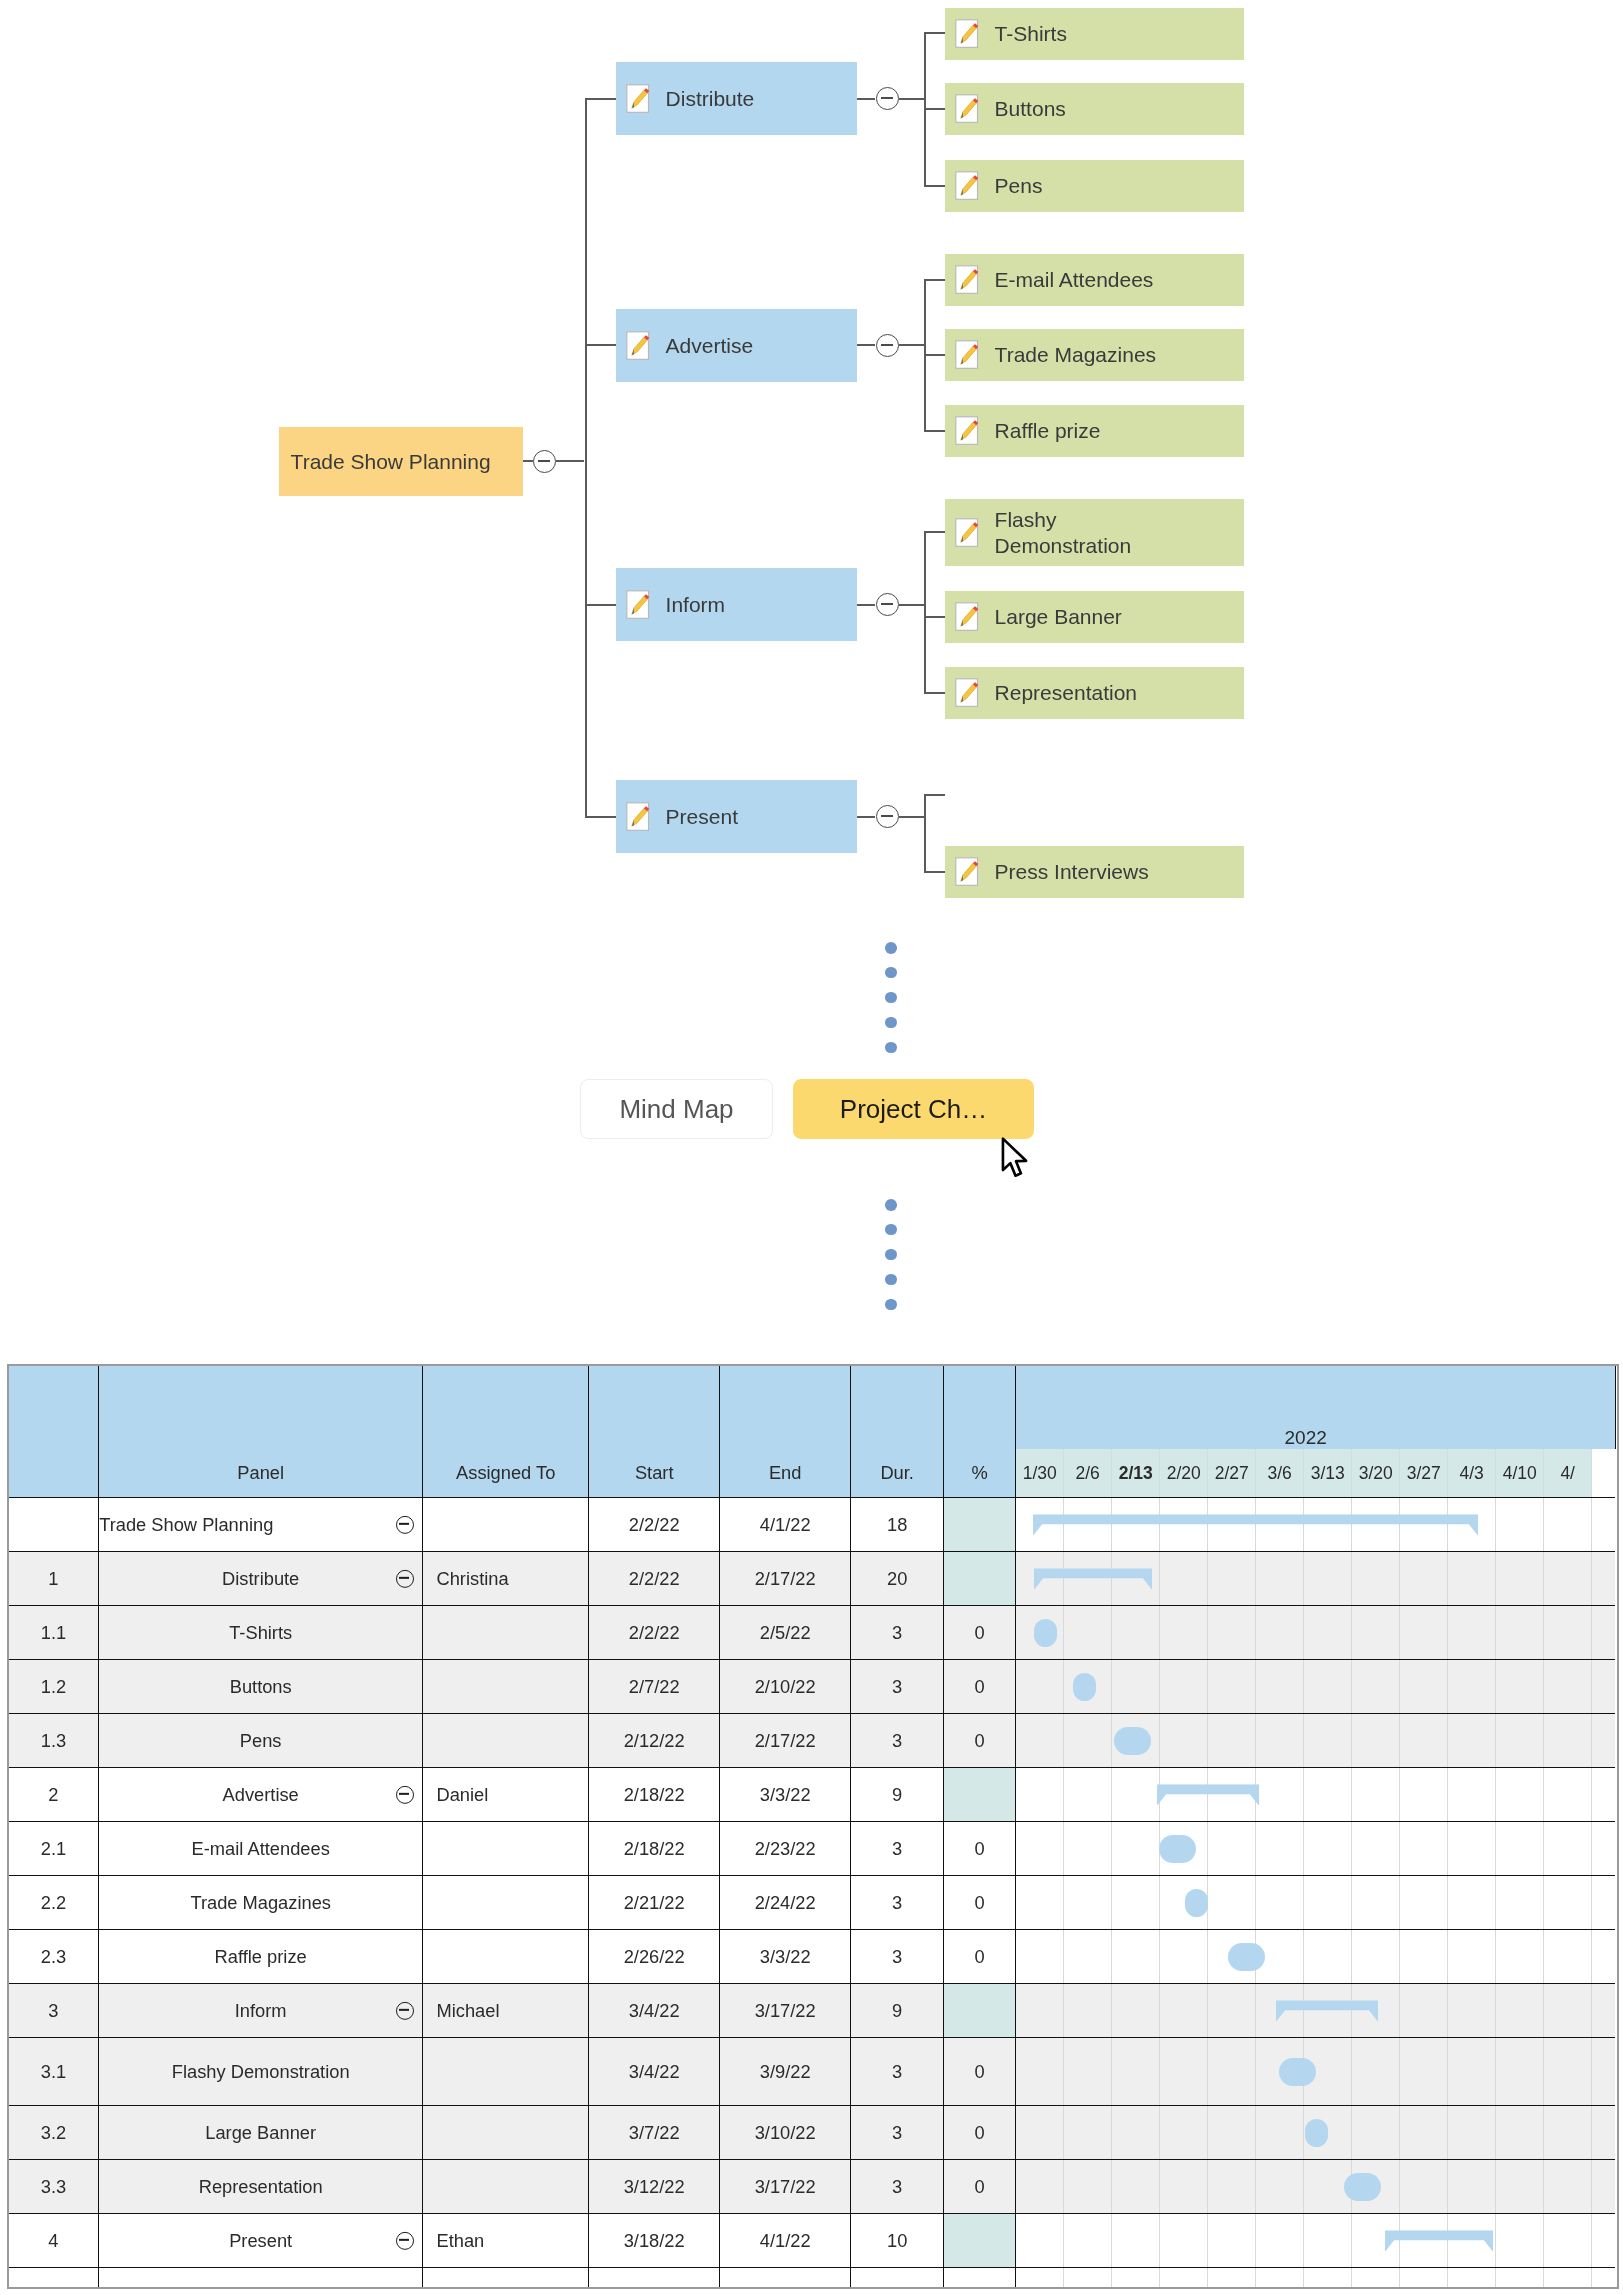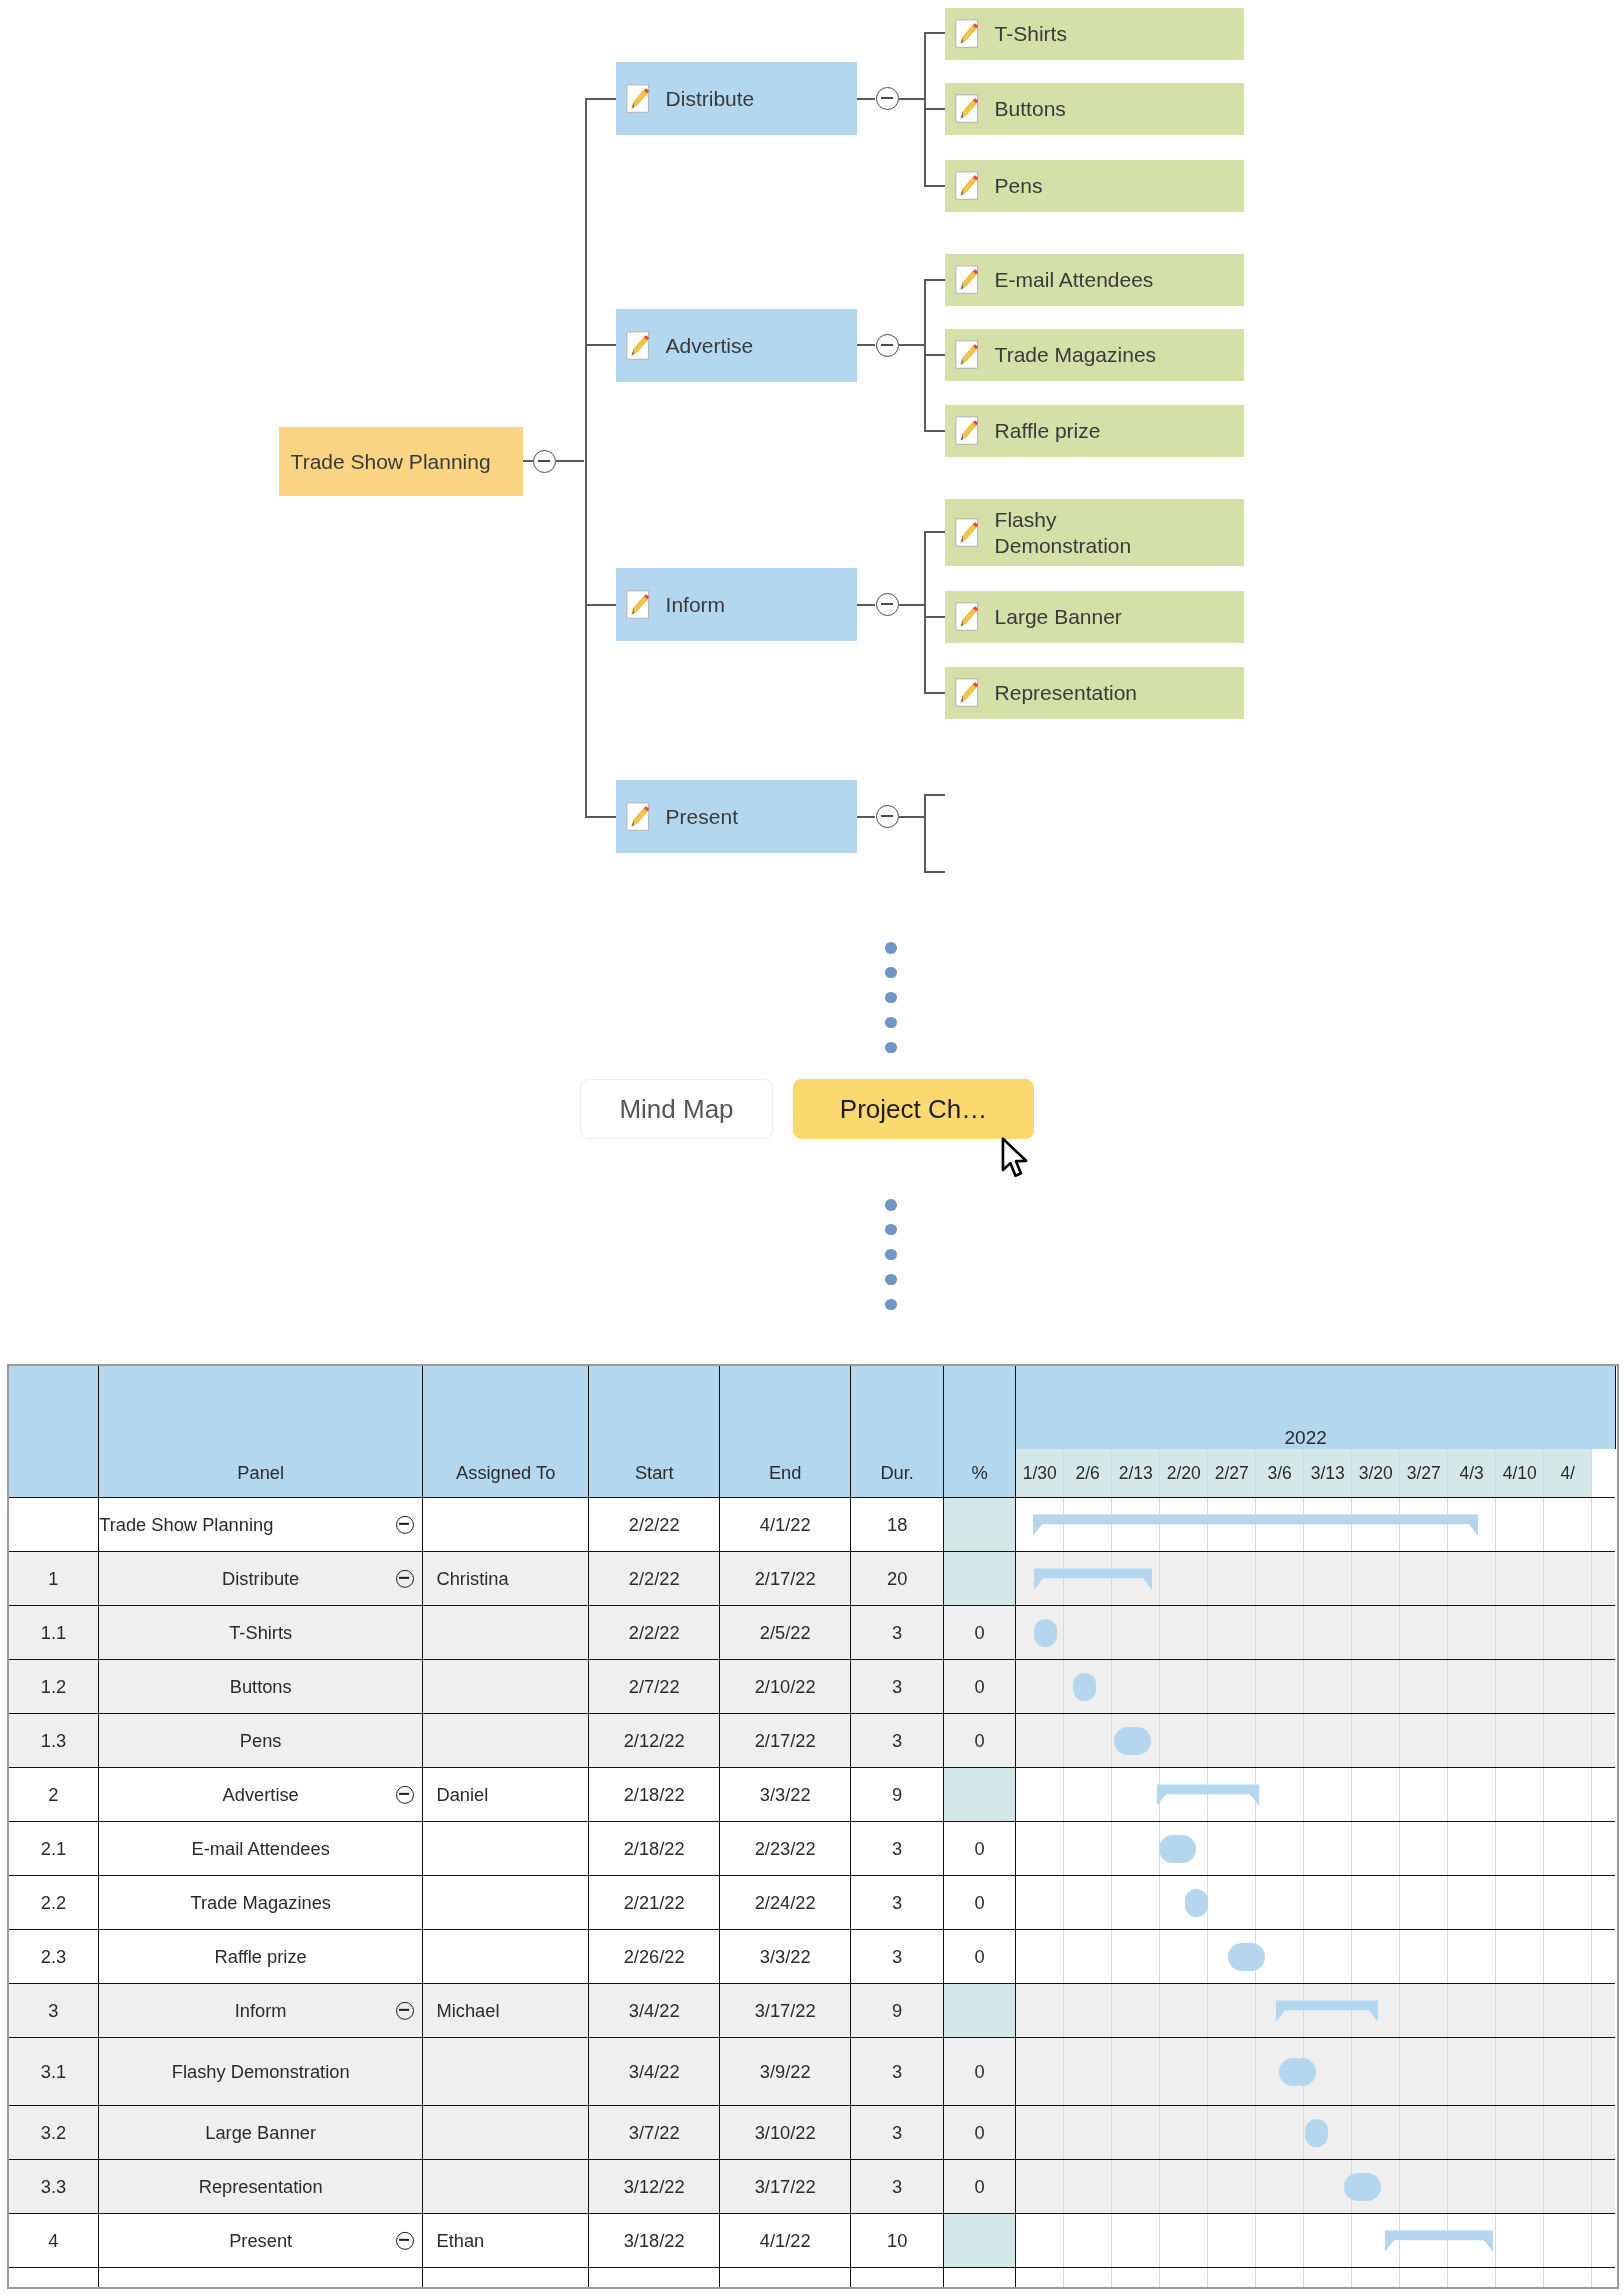--- a/index.html
+++ b/index.html
@@ -264,20 +264,29 @@
     <path d="M7 29 L9.6 28 L9.5 21.5 Z" fill="#6d6d6d"></path>
   </svg>
         <span class="nlabel">Present</span>
     </div>
     <div class="ln h" style="left:857px; top:816px; width:18.3px;"></div>
     <div class="minus" style="left:876px; top:805px;"></div>
     <div class="ln h" style="left:899px; top:816px; width:25px;"></div>
     <div class="ln v" style="left:924px; top:795px; height:77px;"></div>
     <div class="ln h" style="left:924px; top:794px; width:21px;"></div>
     <div class="ln h" style="left:924px; top:871px; width:21px;"></div>
+    <div class="node leaf" style="left:945px; top:846px; width:299px; height:52px;">
+          <svg class="pageicon" viewBox="0 0 30 36">
+    <rect x="1" y="1" width="26" height="33" fill="#ffffff" stroke="#b9b9b9" stroke-width="1.4"></rect>
+    <path d="M7 29 L9.5 21.5 L21.5 7.5 L25.5 11 L13.5 25 Z" fill="#f5c542" stroke="#d9a92c" stroke-width="0.9"></path>
+    <path d="M21.5 7.5 L24 5 L28 8.5 L25.5 11 Z" fill="#e8463c"></path>
+    <path d="M7 29 L9.6 28 L9.5 21.5 Z" fill="#6d6d6d"></path>
+  </svg>
+          <span class="nlabel">Press Interviews</span>
+    </div>
   </div>
 
 <div class="dotcol" id="dots-top" style="left:885px; top:942px;">
     <span class="dot"></span>
     <span class="dot"></span>
     <span class="dot"></span>
     <span class="dot"></span>
     <span class="dot"></span>
   </div>
 <div class="dotcol" id="dots-bottom" style="left:885px; top:1199px;">
@@ -331,21 +340,21 @@
           <td class="hdr-blue cellpad bdr-r bdr-b" style="height:48px;">Panel</td>
           <td class="hdr-blue cellpad bdr-r bdr-b" style="height:48px;">Assigned To</td>
           <td class="hdr-blue cellpad bdr-r bdr-b" style="height:48px;">Start</td>
           <td class="hdr-blue cellpad bdr-r bdr-b" style="height:48px;">End</td>
           <td class="hdr-blue cellpad bdr-r bdr-b" style="height:48px;">Dur.</td>
           <td class="hdr-blue cellpad bdr-r bdr-b" style="height:48px;">%</td>
           <td class="bdr-b" style="padding:0; vertical-align:top;">
             <div style="display:flex; height:48px;">
               <div class="tl-week" style="width:48px; line-height:48px; border-right:0.8px solid #cfdede;">1/30</div>
               <div class="tl-week" style="width:48px; line-height:48px; border-right:0.8px solid #cfdede;">2/6</div>
-              <div class="tl-week" style="width:48px; line-height:48px; border-right:0.8px solid #cfdede;">2/13</div>
+              <div class="tl-week" style="width:48px; line-height:48px; border-right:0.8px solid #cfdede;font-weight:bold;">2/13</div>
               <div class="tl-week" style="width:48px; line-height:48px; border-right:0.8px solid #cfdede;">2/20</div>
               <div class="tl-week" style="width:48px; line-height:48px; border-right:0.8px solid #cfdede;">2/27</div>
               <div class="tl-week" style="width:48px; line-height:48px; border-right:0.8px solid #cfdede;">3/6</div>
               <div class="tl-week" style="width:48px; line-height:48px; border-right:0.8px solid #cfdede;">3/13</div>
               <div class="tl-week" style="width:48px; line-height:48px; border-right:0.8px solid #cfdede;">3/20</div>
               <div class="tl-week" style="width:48px; line-height:48px; border-right:0.8px solid #cfdede;">3/27</div>
               <div class="tl-week" style="width:48px; line-height:48px; border-right:0.8px solid #cfdede;">4/3</div>
               <div class="tl-week" style="width:48px; line-height:48px; border-right:0.8px solid #cfdede;">4/10</div>
               <div class="tl-week" style="width:48px; line-height:48px; border-right:0.8px solid #cfdede;">4/</div>
             </div>

